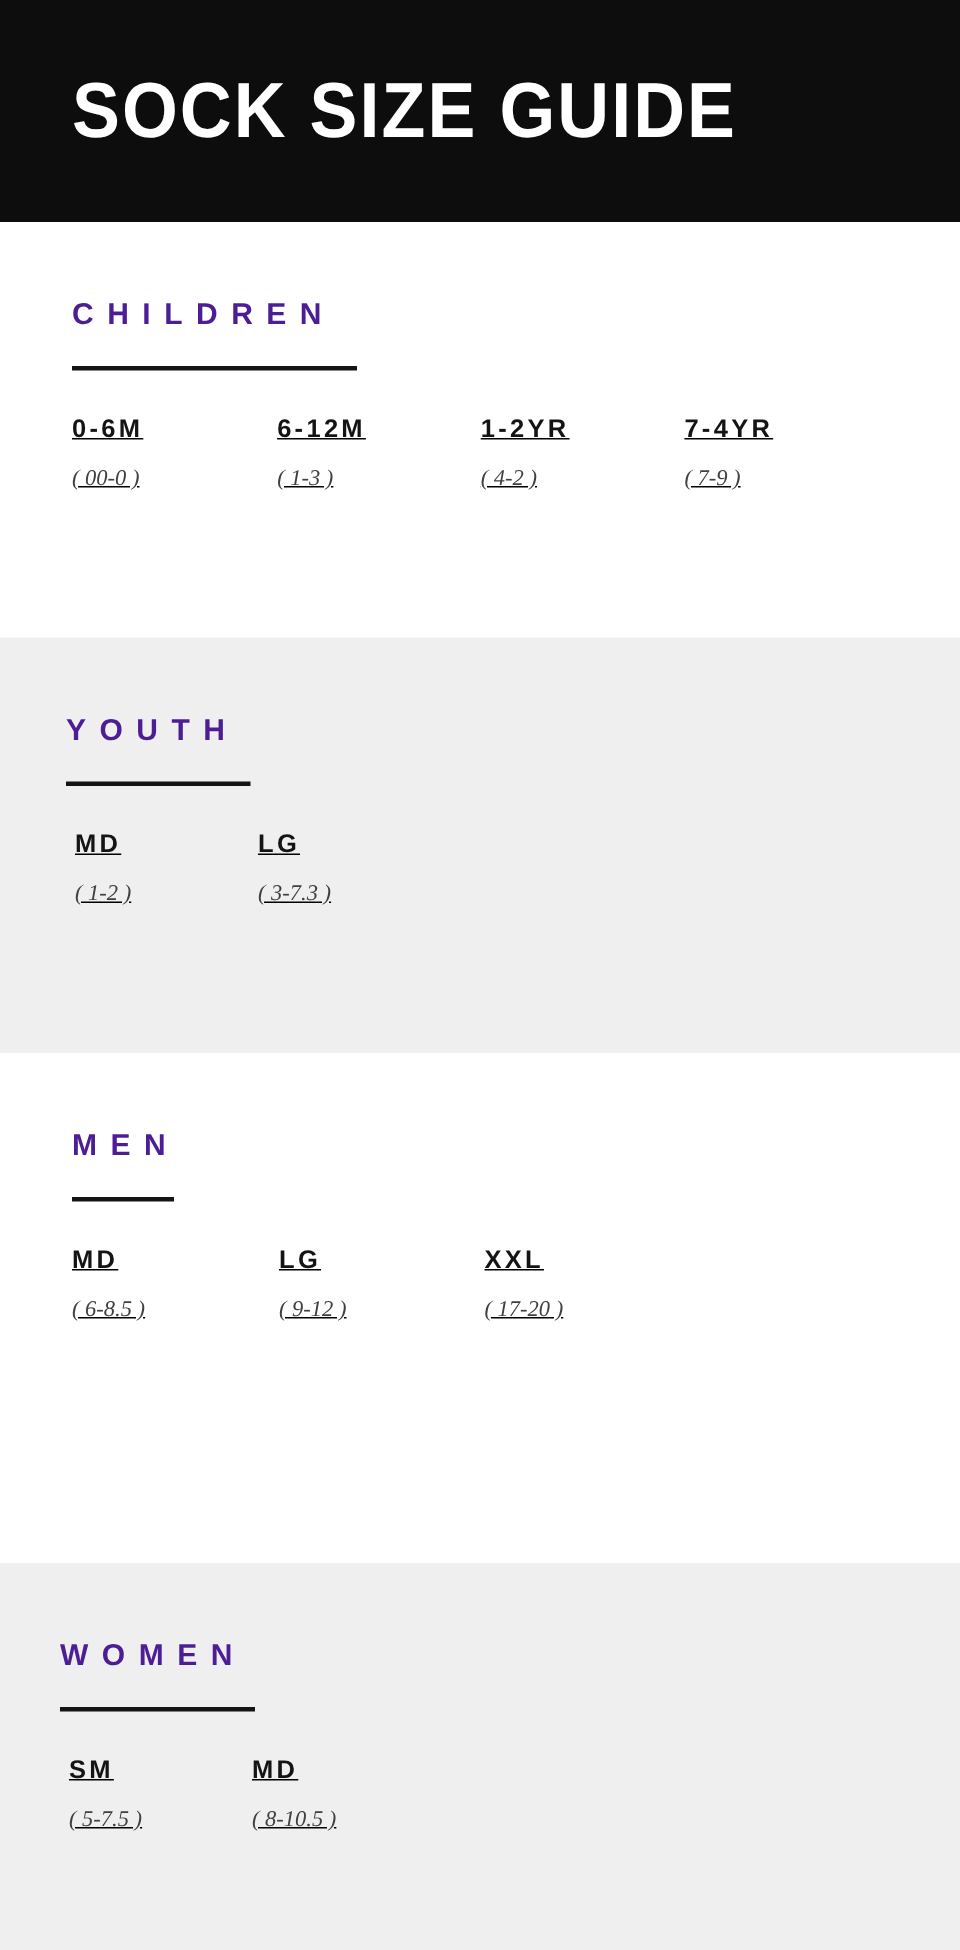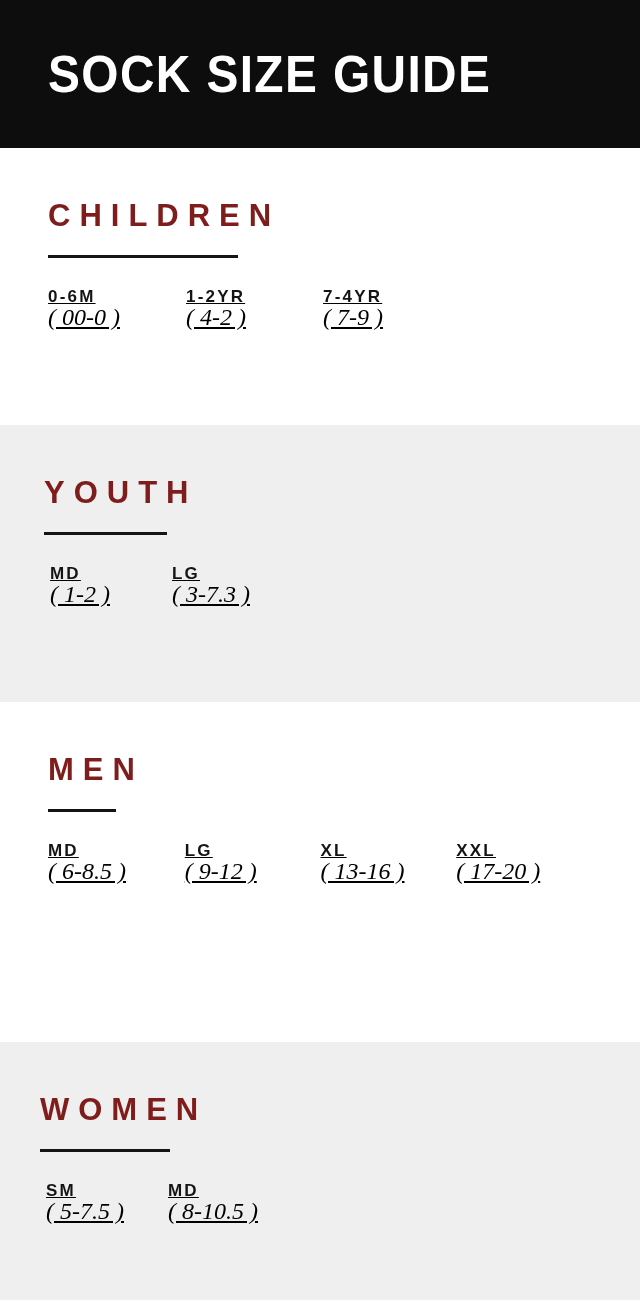--- a/index.html
+++ b/index.html
@@ -51,24 +51,24 @@
   }
   .section.grey {
     background: #efefef;
   }
   .sec-children { height: 277px; }
   .sec-youth    { height: 277px; padding-left: 44px; }
   .sec-men      { height: 340px; }
   .sec-women    { height: 288px; padding-left: 40px; }
 
   .section-title {
-    font-size: 31px;
+    font-size: 20px;
     font-weight: bold;
     letter-spacing: 9px;
-    color: #7f1d1d;
+    color: #4c1d95;
     line-height: 1;
     margin: 0;
   }
   .rule {
     height: 3px;
     background: #141414;
     margin-top: 24px;
   }
   .rule.w-children { width: 190px; }
   .rule.w-youth    { width: 123px; }
@@ -93,23 +93,24 @@
   .size-label {
     font-size: 17px;
     font-weight: bold;
     letter-spacing: 2.2px;
     color: #141414;
     line-height: 1;
   }
   .size-range {
     font-family: "Liberation Serif", serif;
     font-style: italic;
-    font-size: 24px;
-    color: #000000;
+    font-size: 15px;
+    color: #404040;
     line-height: 1;
+    margin-top: 18px;
     white-space: nowrap;
   }
 
   
   .sizes.indent { padding-left: 6px; }
   .sizes.indent .size-col.c0 { width: 122px; }
 </style>
 </head>
 <body>
 
@@ -119,20 +120,24 @@
     <h1 class="header-title">SOCK SIZE GUIDE</h1>
   </div>
 
   <div class="section light sec-children">
     <h2 class="section-title">CHILDREN</h2>
     <div class="rule w-children"></div>
     <div class="sizes">
       <div class="size-col c0">
         <span class="size-label">0-6M</span>
         <span class="size-range">( 00-0 )</span>
+      </div>
+      <div class="size-col c1">
+        <span class="size-label">6-12M</span>
+        <span class="size-range">( 1-3 )</span>
       </div>
       <div class="size-col c2">
         <span class="size-label">1-2YR</span>
         <span class="size-range">( 4-2 )</span>
       </div>
       <div class="size-col c3">
         <span class="size-label">7-4YR</span>
         <span class="size-range">( 7-9 )</span>
       </div>
     </div>
@@ -158,24 +163,20 @@
     <div class="rule w-men"></div>
     <div class="sizes">
       <div class="size-col c0">
         <span class="size-label">MD</span>
         <span class="size-range">( 6-8.5 )</span>
       </div>
       <div class="size-col c1">
         <span class="size-label">LG</span>
         <span class="size-range">( 9-12 )</span>
       </div>
-      <div class="size-col c2">
-        <span class="size-label">XL</span>
-        <span class="size-range">( 13-16 )</span>
-      </div>
       <div class="size-col c3">
         <span class="size-label">XXL</span>
         <span class="size-range">( 17-20 )</span>
       </div>
     </div>
   </div>
 
   <div class="section grey sec-women">
     <h2 class="section-title">WOMEN</h2>
     <div class="rule w-women"></div>

